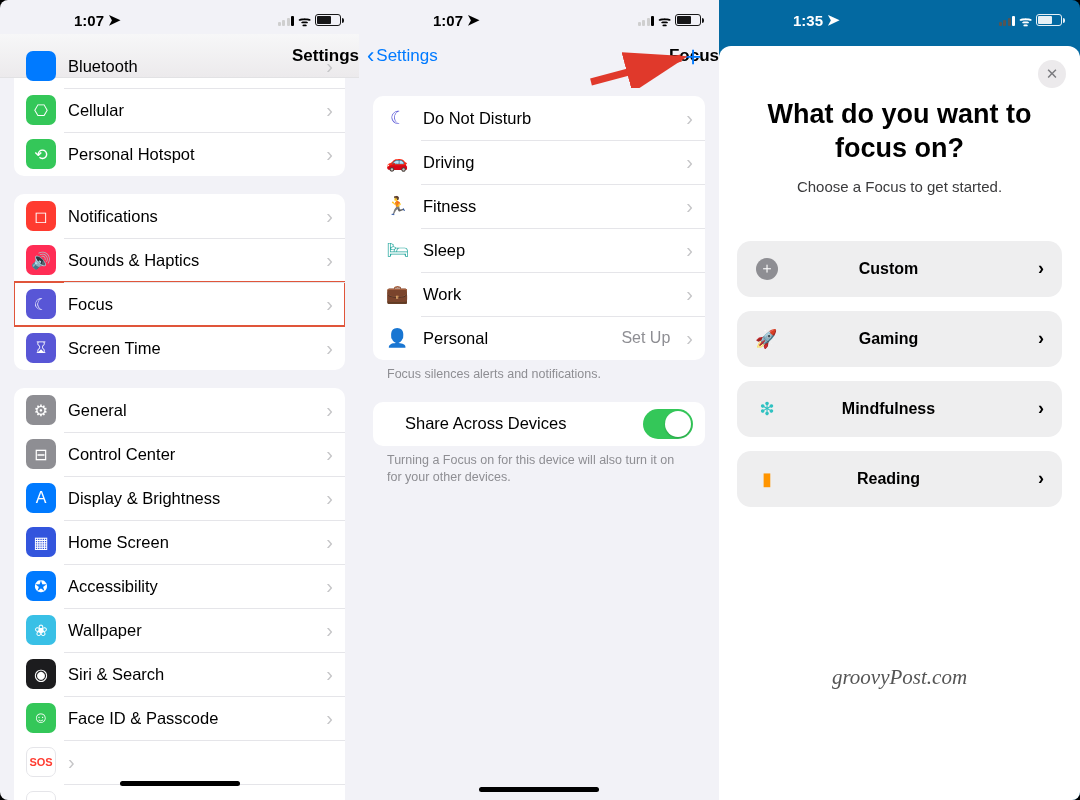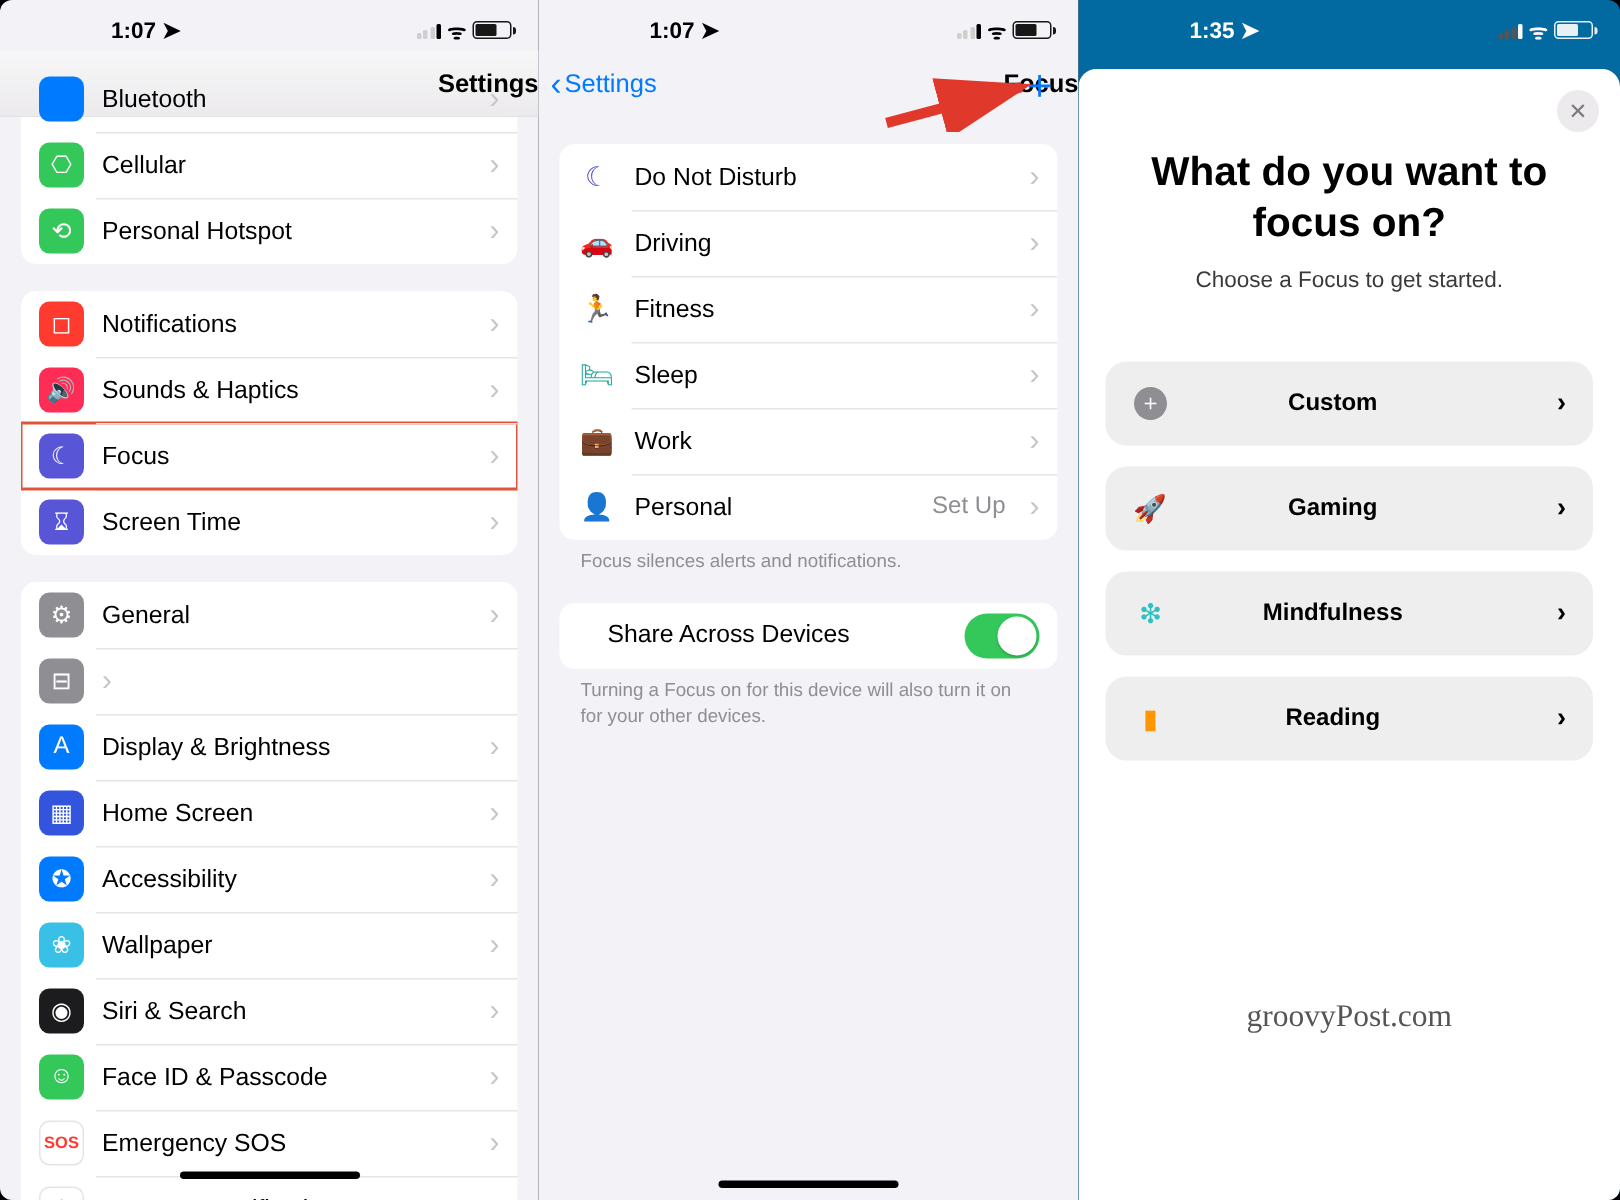--- a/index.html
+++ b/index.html
@@ -166,21 +166,21 @@
     width:24px; text-align:center; font-size:18px; flex-shrink:0;
   }
   .option .olabel{
     flex:1; text-align:center; font-size:16px; font-weight:600;
     margin-left:-40px; 
   }
   .option .ochev{ font-size:18px; font-weight:700;}
   .watermark{
     position:absolute; bottom:110px; left:0; right:0;
     text-align:center; font-family:Georgia, "Times New Roman", serif;
-    font-size:21px; color:#555;
+    font-style:italic; font-size:21px; color:#555;
   }
 
   .loc-icon{ display:inline-block; transform:rotate(0deg); }
 </style>
 </head>
 <body>
 
 <div class="phone p1">
   <div class="status-bar">
     <div class="status-left">
@@ -244,20 +244,21 @@
         </div>
       </div>
       <div class="list-group">
         <div class="cell">
           <div class="app-icon" style="background: rgb(142, 142, 147);">⚙︎</div>
           <span class="label">General</span>
           <span class="chev">›</span>
         </div>
         <div class="cell">
           <div class="app-icon" style="background: rgb(142, 142, 147);">⊟</div>
+          <span class="label">Control Center</span>
           <span class="chev">›</span>
         </div>
         <div class="cell">
           <div class="app-icon" style="background: rgb(0, 122, 255);">A</div>
           <span class="label">Display &amp; Brightness</span>
           <span class="chev">›</span>
         </div>
         <div class="cell">
           <div class="app-icon" style="background: rgb(51, 85, 221);">▦</div>
           <span class="label">Home Screen</span>
@@ -278,21 +279,20 @@
           <span class="label">Siri &amp; Search</span>
           <span class="chev">›</span>
         </div>
         <div class="cell">
           <div class="app-icon" style="background: rgb(52, 199, 89);">☺︎</div>
           <span class="label">Face ID &amp; Passcode</span>
           <span class="chev">›</span>
         </div>
         <div class="cell">
           <div class="app-icon" style="background: rgb(255, 255, 255); color: rgb(255, 59, 48); border: 1px solid rgb(229, 229, 233); font-size: 11px; font-weight: 700;">SOS</div>
-          <span class="label">Emergency SOS</span>
           <span class="chev">›</span>
         </div>
         <div class="cell">
           <div class="app-icon" style="background: rgb(255, 255, 255); color: rgb(255, 59, 48); border: 1px solid rgb(229, 229, 233);">✳︎</div>
           <span class="label">Exposure Notifications</span>
           <span class="chev">›</span>
         </div>
       </div>
     </div>
   <div class="home-indicator"></div>

